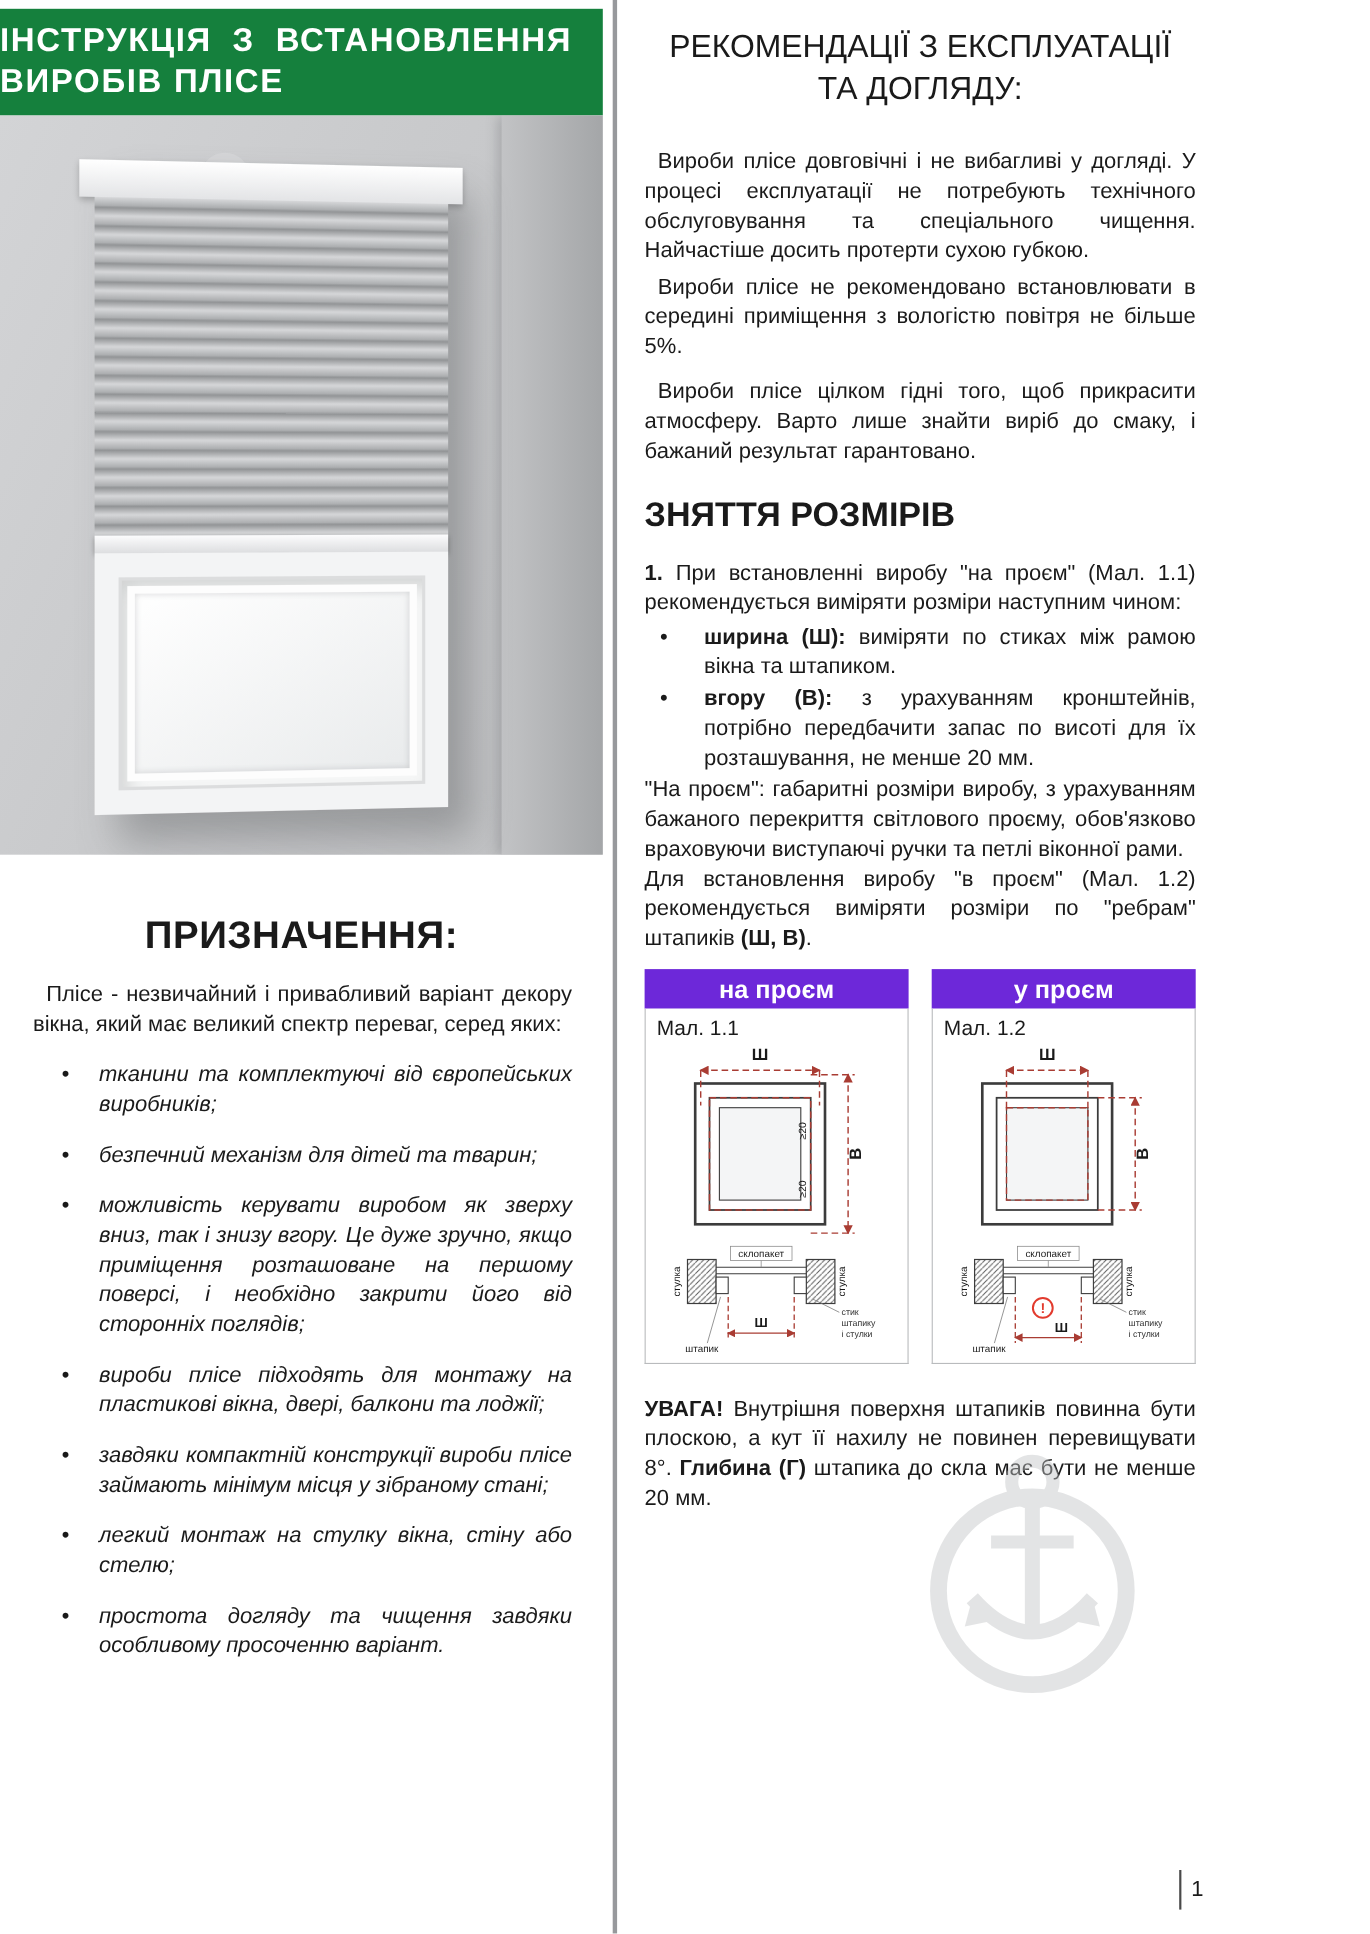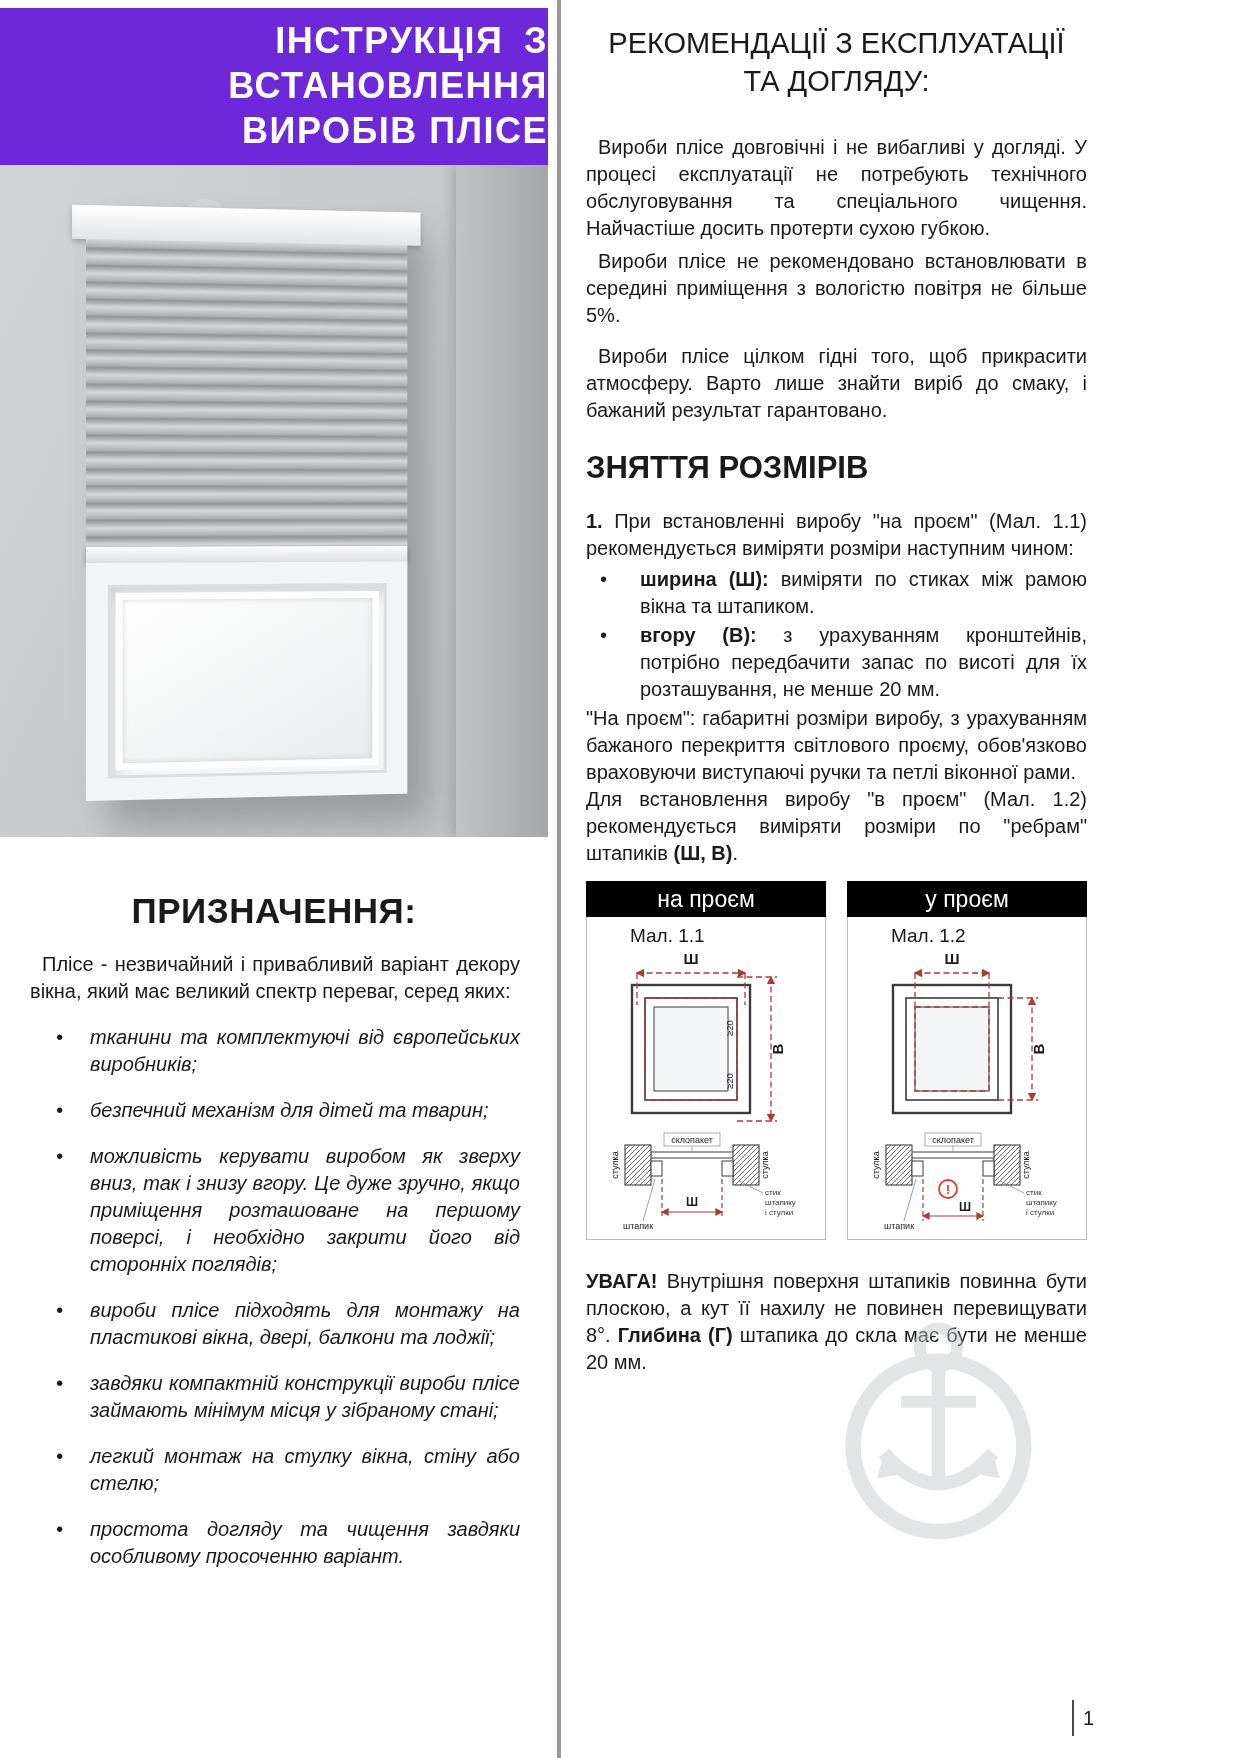--- a/index.html
+++ b/index.html
@@ -2,22 +2,22 @@
 <html><head>
 <meta charset="utf-8">
 <style>
   html,body{margin:0;padding:0;background:#ffffff;}
   .page{position:relative;width:1245px;height:1758px;background:#ffffff;overflow:hidden;
         font-family:"Liberation Sans","DejaVu Sans",sans-serif;color:#1a1a1a;}
   .divider{position:absolute;left:557px;top:0;width:4px;height:100%;background:#97999c;}
 
   
   .col-left{position:absolute;left:0;top:0;width:548px;}
-  .banner{margin-top:8px;background:#6d28d9;color:#ffffff;text-align:right;
-          padding:10px 0 12px;font-weight:bold;font-size:36px;line-height:1.25;letter-spacing:1.5px;}
+  .banner{margin-top:8px;background:#15803d;color:#ffffff;text-align:left;
+          padding:10px 0 12px;font-weight:bold;font-size:30px;line-height:1.25;letter-spacing:1.5px;}
   .banner .l1{word-spacing:9px;}
 
   .photo{position:relative;width:548px;height:672px;overflow:hidden;
          background:linear-gradient(115deg,#d3d4d6 0%,#c9cacc 45%,#bfc0c2 100%);}
   .wall-right{position:absolute;right:0;top:0;width:92px;height:100%;
               background:linear-gradient(to right,#c2c3c5,#a4a6a8);
               box-shadow:-4px 0 10px rgba(120,122,124,.4);}
   .window3d{position:absolute;left:86px;top:40px;width:332px;height:596px;
             transform:perspective(1600px) rotateY(7deg);transform-origin:0 50%;
             box-shadow:22px 26px 34px rgba(100,102,104,.45);background:#e9eaeb;}
@@ -53,24 +53,24 @@
   .indent{text-indent:12px;}
   .mt-34{margin-top:34px;} .mt-22{margin-top:22px;}
   .mt-14{margin-top:14px;} .mt-6{margin-top:6px;} .mt-2{margin-top:2px;}
   .measure-heading{margin-top:26px;text-align:left;font-size:31px;font-weight:bold;}
   ul.measure{list-style:none;margin:4px 0 0 0;padding:0;}
   ul.measure li{position:relative;padding-left:54px;margin-top:2px;font-size:20px;line-height:27px;text-align:justify;}
   ul.measure li::before{content:"\2022";position:absolute;left:14px;top:0;}
 
   .diagrams{display:flex;gap:21px;margin-top:14px;}
   .panel{width:240px;}
-  .panel-header{height:36px;background:#000000;color:#ffffff;font-weight:normal;font-size:23px;
+  .panel-header{height:36px;background:#6d28d9;color:#ffffff;font-weight:bold;font-size:23px;
                 display:flex;align-items:center;justify-content:center;}
   .panel-body{border:1px solid #b9bbbd;border-top:none;background:#ffffff;position:relative;height:322px;}
-  .fig-label{position:absolute;left:10px;top:8px;font-size:19px;margin-left:33px;}
+  .fig-label{position:absolute;left:10px;top:8px;font-size:19px;}
   .panel-body svg{position:absolute;left:0;top:16px;}
   svg text{font-family:"Liberation Sans","DejaVu Sans",sans-serif;fill:#1a1a1a;}
   .t-dim{font-size:15px;font-weight:bold;}
   .t-dim2{font-size:12px;font-weight:bold;}
   .t-small{font-size:9.5px;}
   .t-xs{font-size:9px;}
   .t-xxs{font-size:8px;fill:#333333;}
   .warn-txt{font-size:13px;font-weight:bold;fill:#e23b2e;}
 
   .attention{margin-top:28px;font-size:20px;line-height:27px;text-align:justify;}

